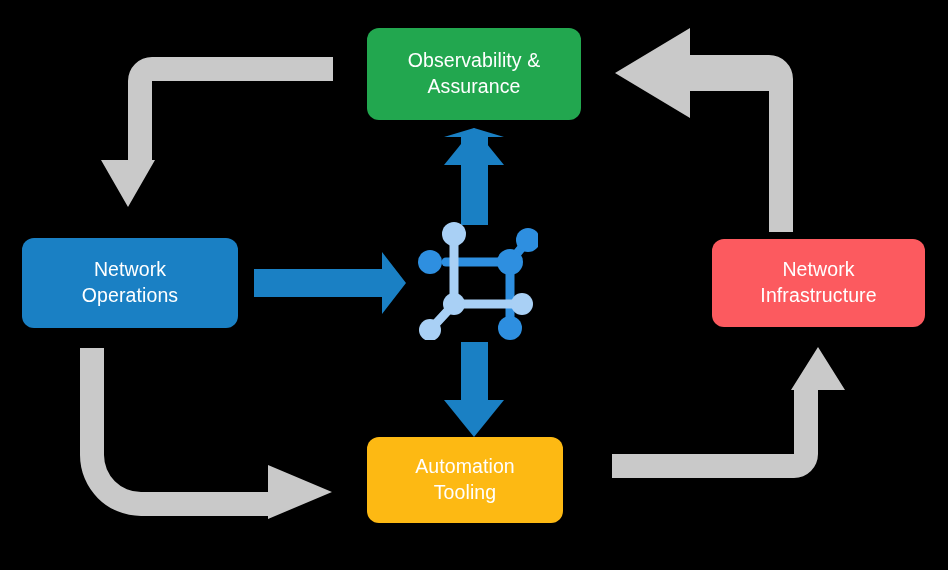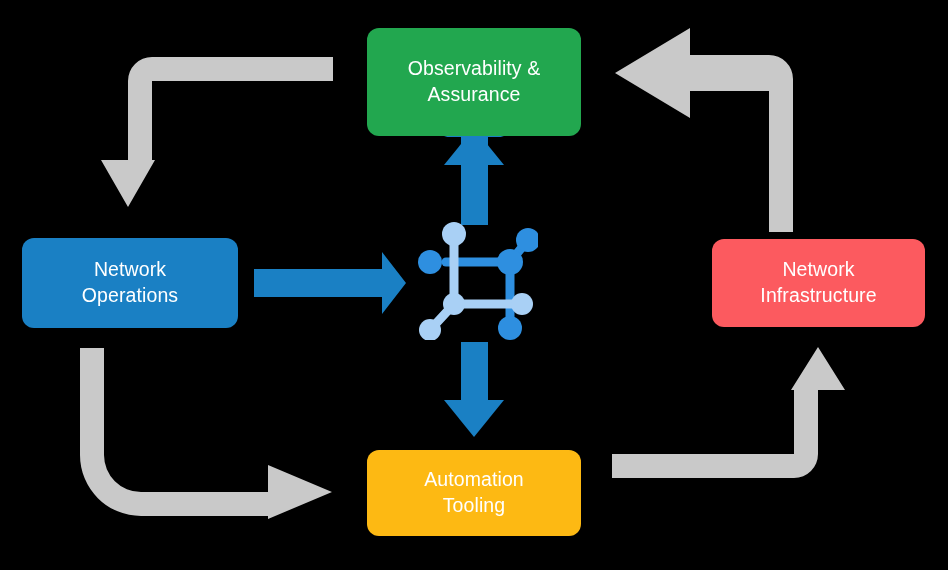--- a/index.html
+++ b/index.html
@@ -31,38 +31,38 @@
     font-weight: 400;
     letter-spacing: 0.1px;
     box-sizing: border-box;
     padding: 4px 8px;
     white-space: pre-line;
   }
   #box-observability {
     left: 367px;
     top: 28px;
     width: 214px;
-    height: 108px;
+    height: 92px;
   }
   #box-network-operations {
     left: 22px;
     top: 238px;
     width: 216px;
     height: 90px;
   }
   #box-network-infrastructure {
     left: 712px;
     top: 239px;
     width: 213px;
     height: 88px;
   }
   #box-automation-tooling {
     left: 367px;
-    top: 450px;
-    width: 214px;
+    top: 437px;
+    width: 196px;
     height: 86px;
   }
   .svg-layer {
     position: absolute;
     left: 0;
     top: 0;
     width: 948px;
     height: 570px;
     pointer-events: none;
   }

